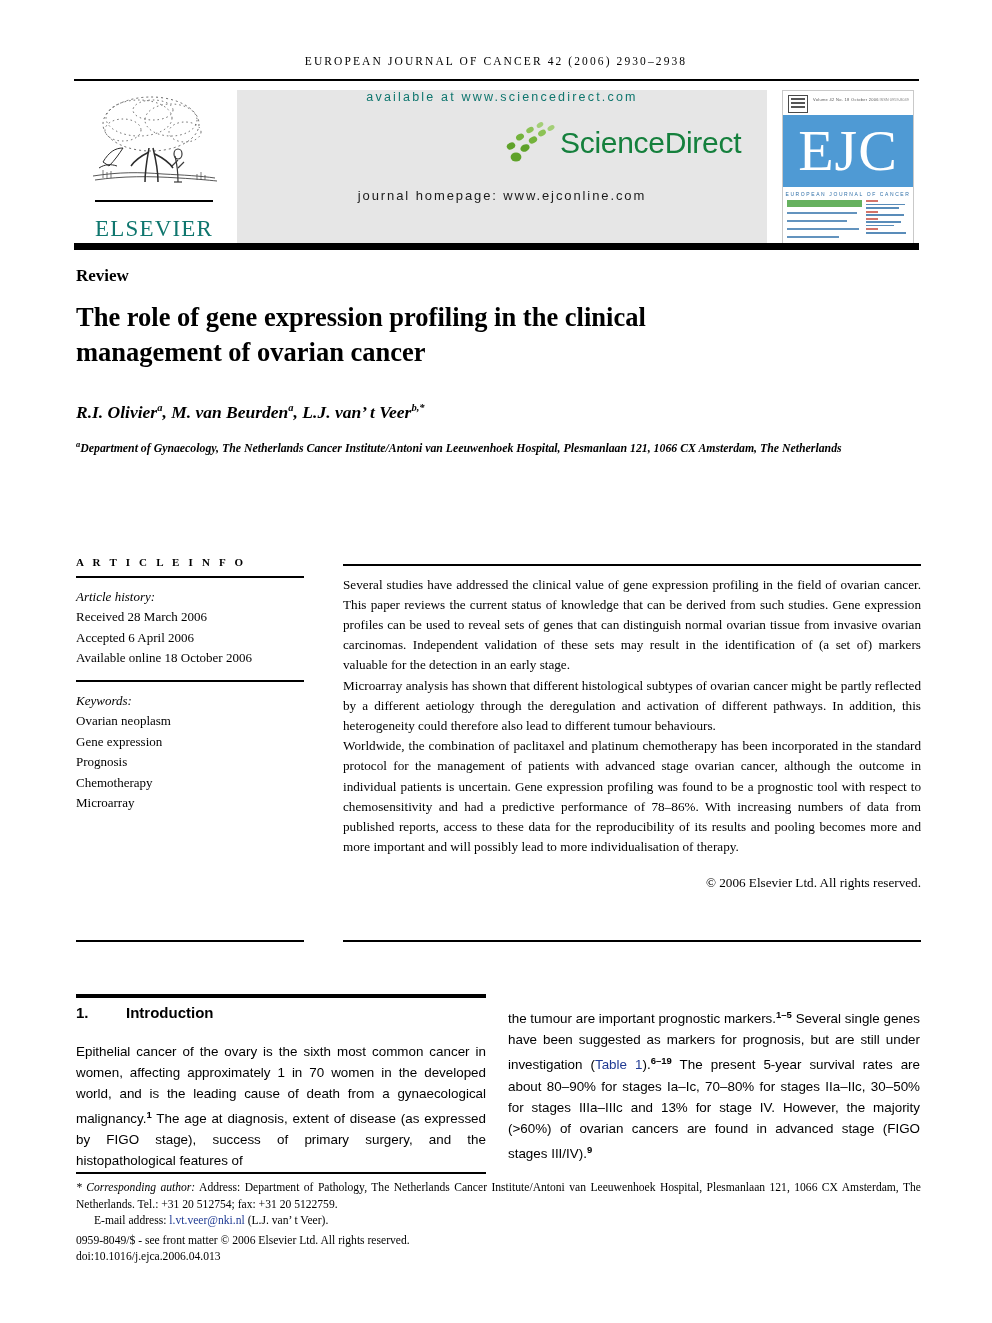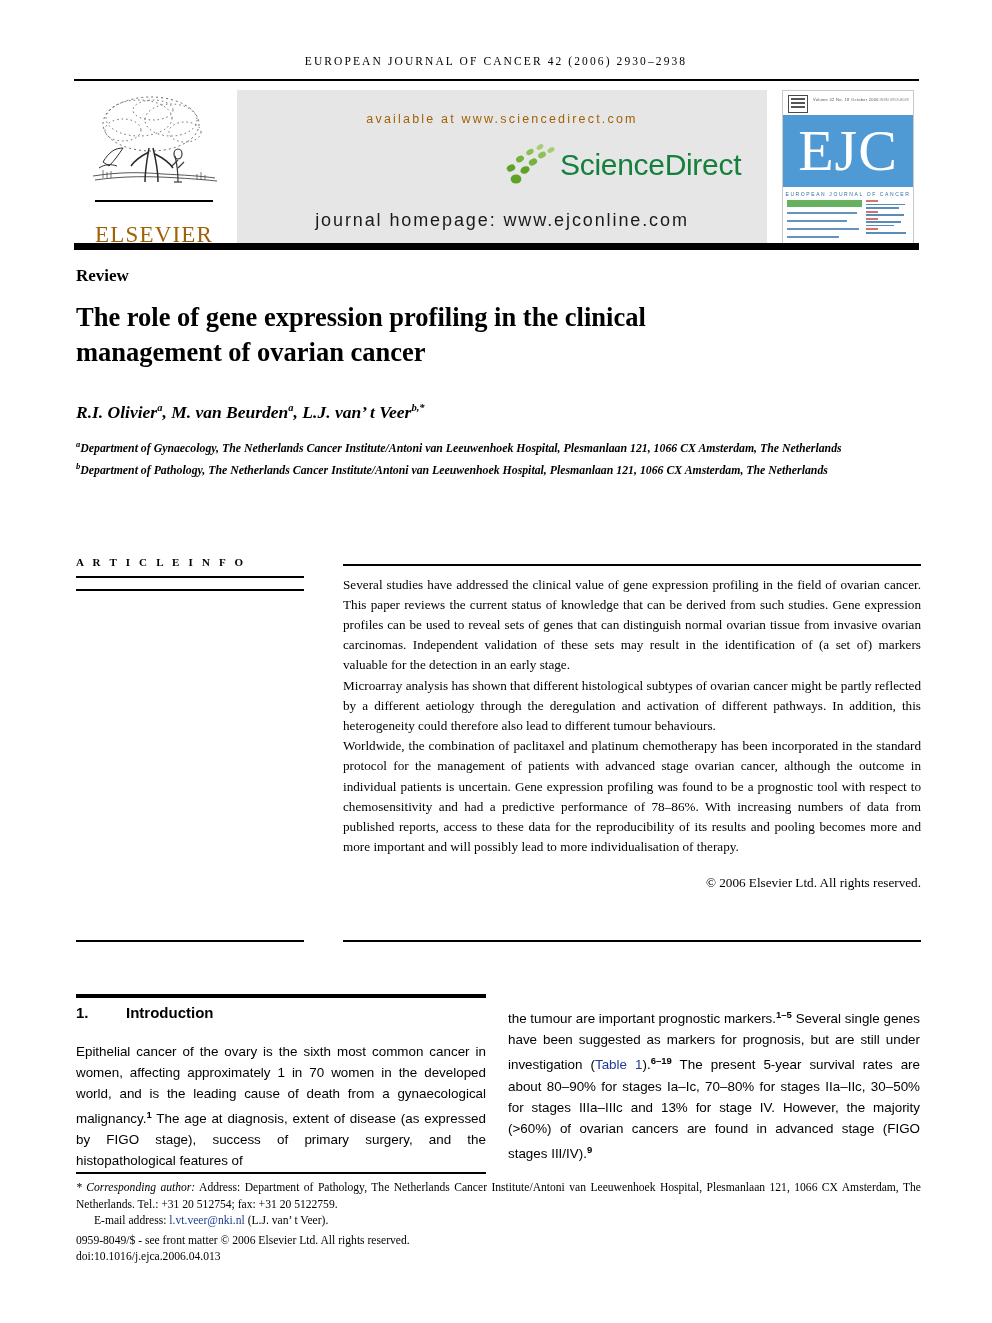--- a/index.html
+++ b/index.html
@@ -62,43 +62,42 @@
   .elsevier {
     position: absolute;
     left: 5px; top: 3px;
     width: 150px; height: 155px;
     text-align: center;
   }
   .tree-wrap { width: 150px; height: 110px; position: relative; }
   .elsevier-name {
     font-family: "Liberation Serif", serif;
     font-size: 23px;
-    color: #a16207;
+    color: #0f766e;
     letter-spacing: 1.2px;
-    margin-top: 20px;
+    margin-top: 14px;
   }
   .elsevier-rule {
     width: 118px; height: 2px; background: #000;
     margin: 0 auto 2px auto;
   }
 
   
   .sd-panel {
     position: absolute;
     left: 163px; top: 3px;
     width: 530px; height: 155px;
     background: #e6e6e6;
     text-align: center;
   }
   .sd-avail {
     font-family: "Liberation Sans", sans-serif;
     font-size: 12.5px;
     letter-spacing: 2.2px;
-    color: #a16207;
-    padding-top: 22px;
+    color: #0f766e;
   }
   .sd-logo {
     margin-top: 16px;
     height: 46px;
     position: relative;
   }
   .sd-logo-row {
     display: inline-block;
     position: relative;
     height: 46px;
@@ -109,21 +108,21 @@
     font-size: 30px;
     color: #15803d;
     position: absolute;
     left: 58px;
     top: 6px;
     white-space: nowrap;
     letter-spacing: -0.3px;
   }
   .sd-home {
     font-family: "Liberation Sans", sans-serif;
-    font-size: 18px;
+    font-size: 13px;
     letter-spacing: 1.9px;
     color: #1a1a1a;
     margin-top: 22px;
   }
 
   
   .cover {
     position: absolute;
     left: 708px; top: 3px;
     width: 132px; height: 155px;
@@ -449,28 +448,41 @@
 
     </div>
   </div>
   <div class="black-bar"></div>
 
   <div class="review-label">Review</div>
   <div class="title">The role of gene expression profiling in the clinical management of ovarian cancer</div>
   <div class="authors">R.I. Olivier<sup>a</sup>, M. van Beurden<sup>a</sup>, L.J. van’ t Veer<sup>b,*</sup></div>
   <div class="affils">
     <div><sup>a</sup><span>Department of Gynaecology, The Netherlands Cancer Institute/Antoni van Leeuwenhoek Hospital, Plesmanlaan 121, 1066 CX Amsterdam, The Netherlands</span></div>
-    <div><sup>b</sup><span>Department of Pathology, The Netherlands Cancer Institute/Antoni van Leeuwenhoek Hospital, Plesmanlaan 121, 1066 CX Amsterdam, The Netherlands</span></div>
   </div>
 
   <div class="col-info">
     <div class="sec-head">A R T I C L E   I N F O</div>
     <div class="rule-thin"></div>
+    <div class="info-block">
+      <div class="lead">Article history:</div>
+      <div>Received 28 March 2006</div>
+      <div>Accepted 6 April 2006</div>
+      <div>Available online 18 October 2006</div>
+    </div>
     <div class="info-gap"></div>
     <div class="rule-mid"></div>
+    <div class="info-block">
+      <div class="lead">Keywords:</div>
+      <div>Ovarian neoplasm</div>
+      <div>Gene expression</div>
+      <div>Prognosis</div>
+      <div>Chemotherapy</div>
+      <div>Microarray</div>
+    </div>
   </div>
 
   <div class="col-abs">
     <div class="rule-thin"></div>
     <div class="abs-body">
       <p>Several studies have addressed the clinical value of gene expression profiling in the field of ovarian cancer. This paper reviews the current status of knowledge that can be derived from such studies. Gene expression profiles can be used to reveal sets of genes that can distinguish normal ovarian tissue from invasive ovarian carcinomas. Independent validation of these sets may result in the identification of (a set of) markers valuable for the detection in an early stage.</p>
       <p>Microarray analysis has shown that different histological subtypes of ovarian cancer might be partly reflected by a different aetiology through the deregulation and activation of different pathways. In addition, this heterogeneity could therefore also lead to different tumour behaviours.</p>
       <p>Worldwide, the combination of paclitaxel and platinum chemotherapy has been incorporated in the standard protocol for the management of patients with advanced stage ovarian cancer, although the outcome in individual patients is uncertain. Gene expression profiling was found to be a prognostic tool with respect to chemosensitivity and had a predictive performance of 78–86%. With increasing numbers of data from published reports, access to these data for the reproducibility of its results and pooling becomes more and more important and will possibly lead to more individualisation of therapy.</p>
       <div class="copyright">© 2006 Elsevier Ltd. All rights reserved.</div>
     </div>

